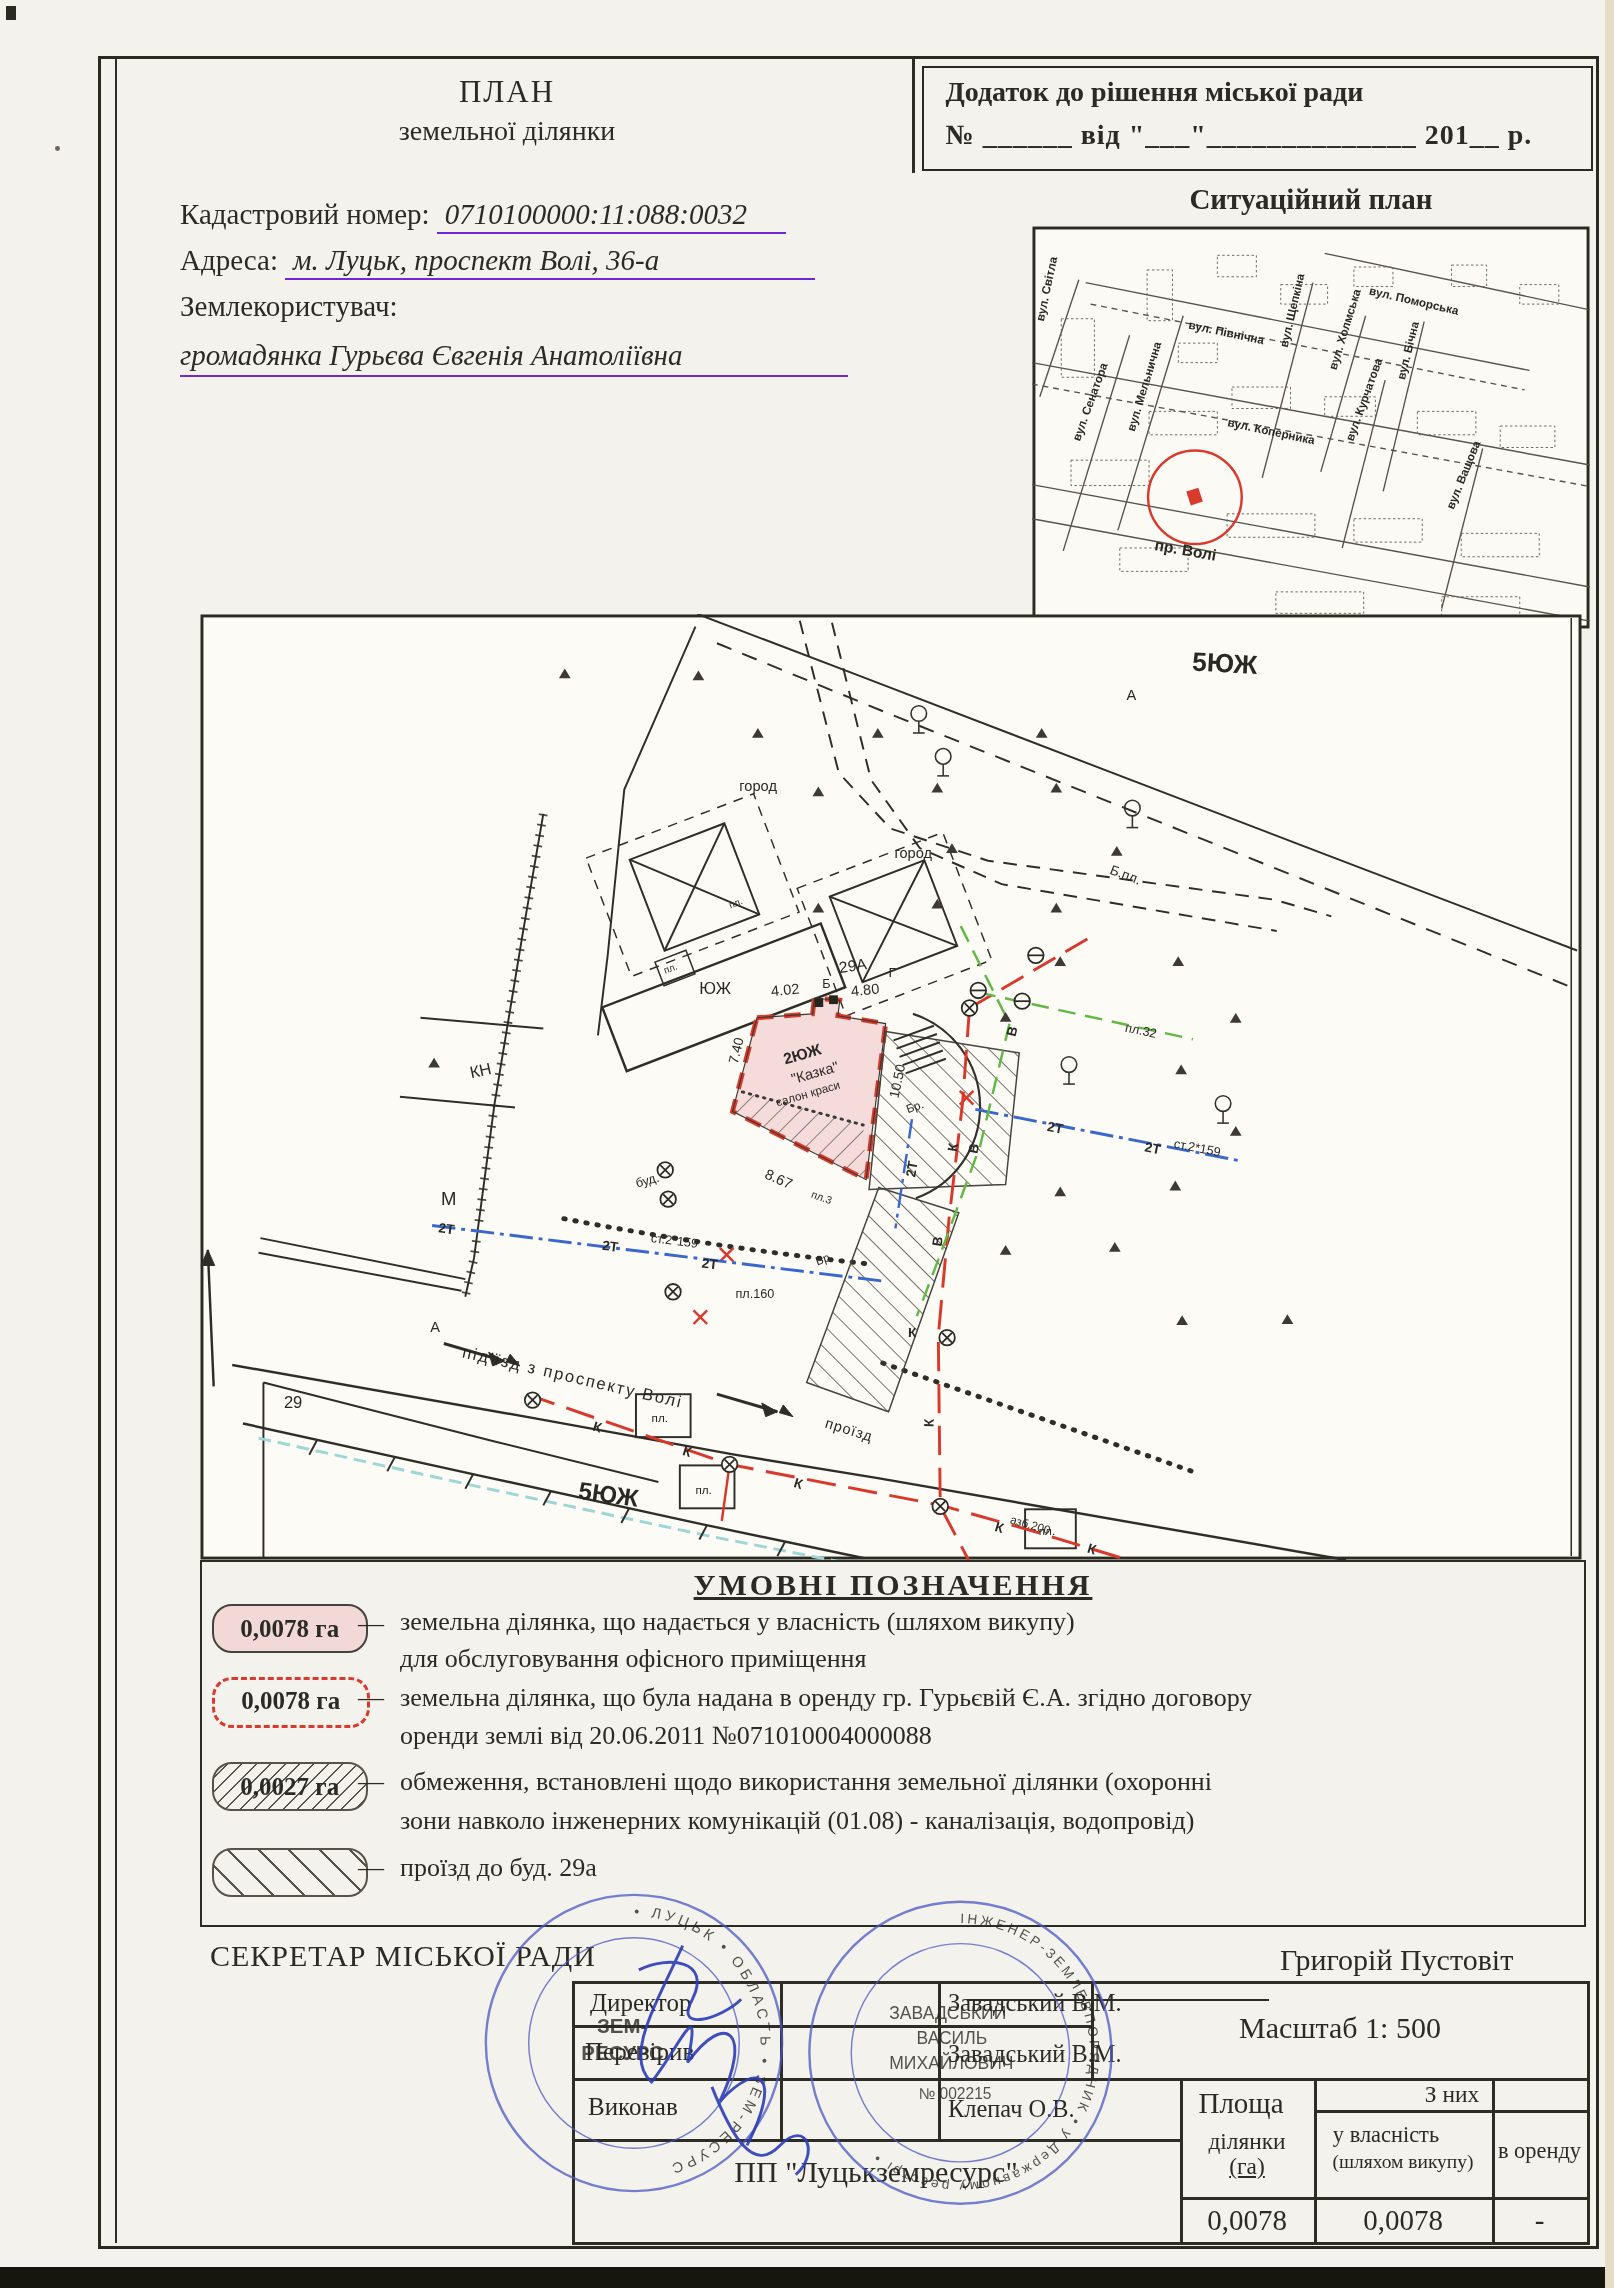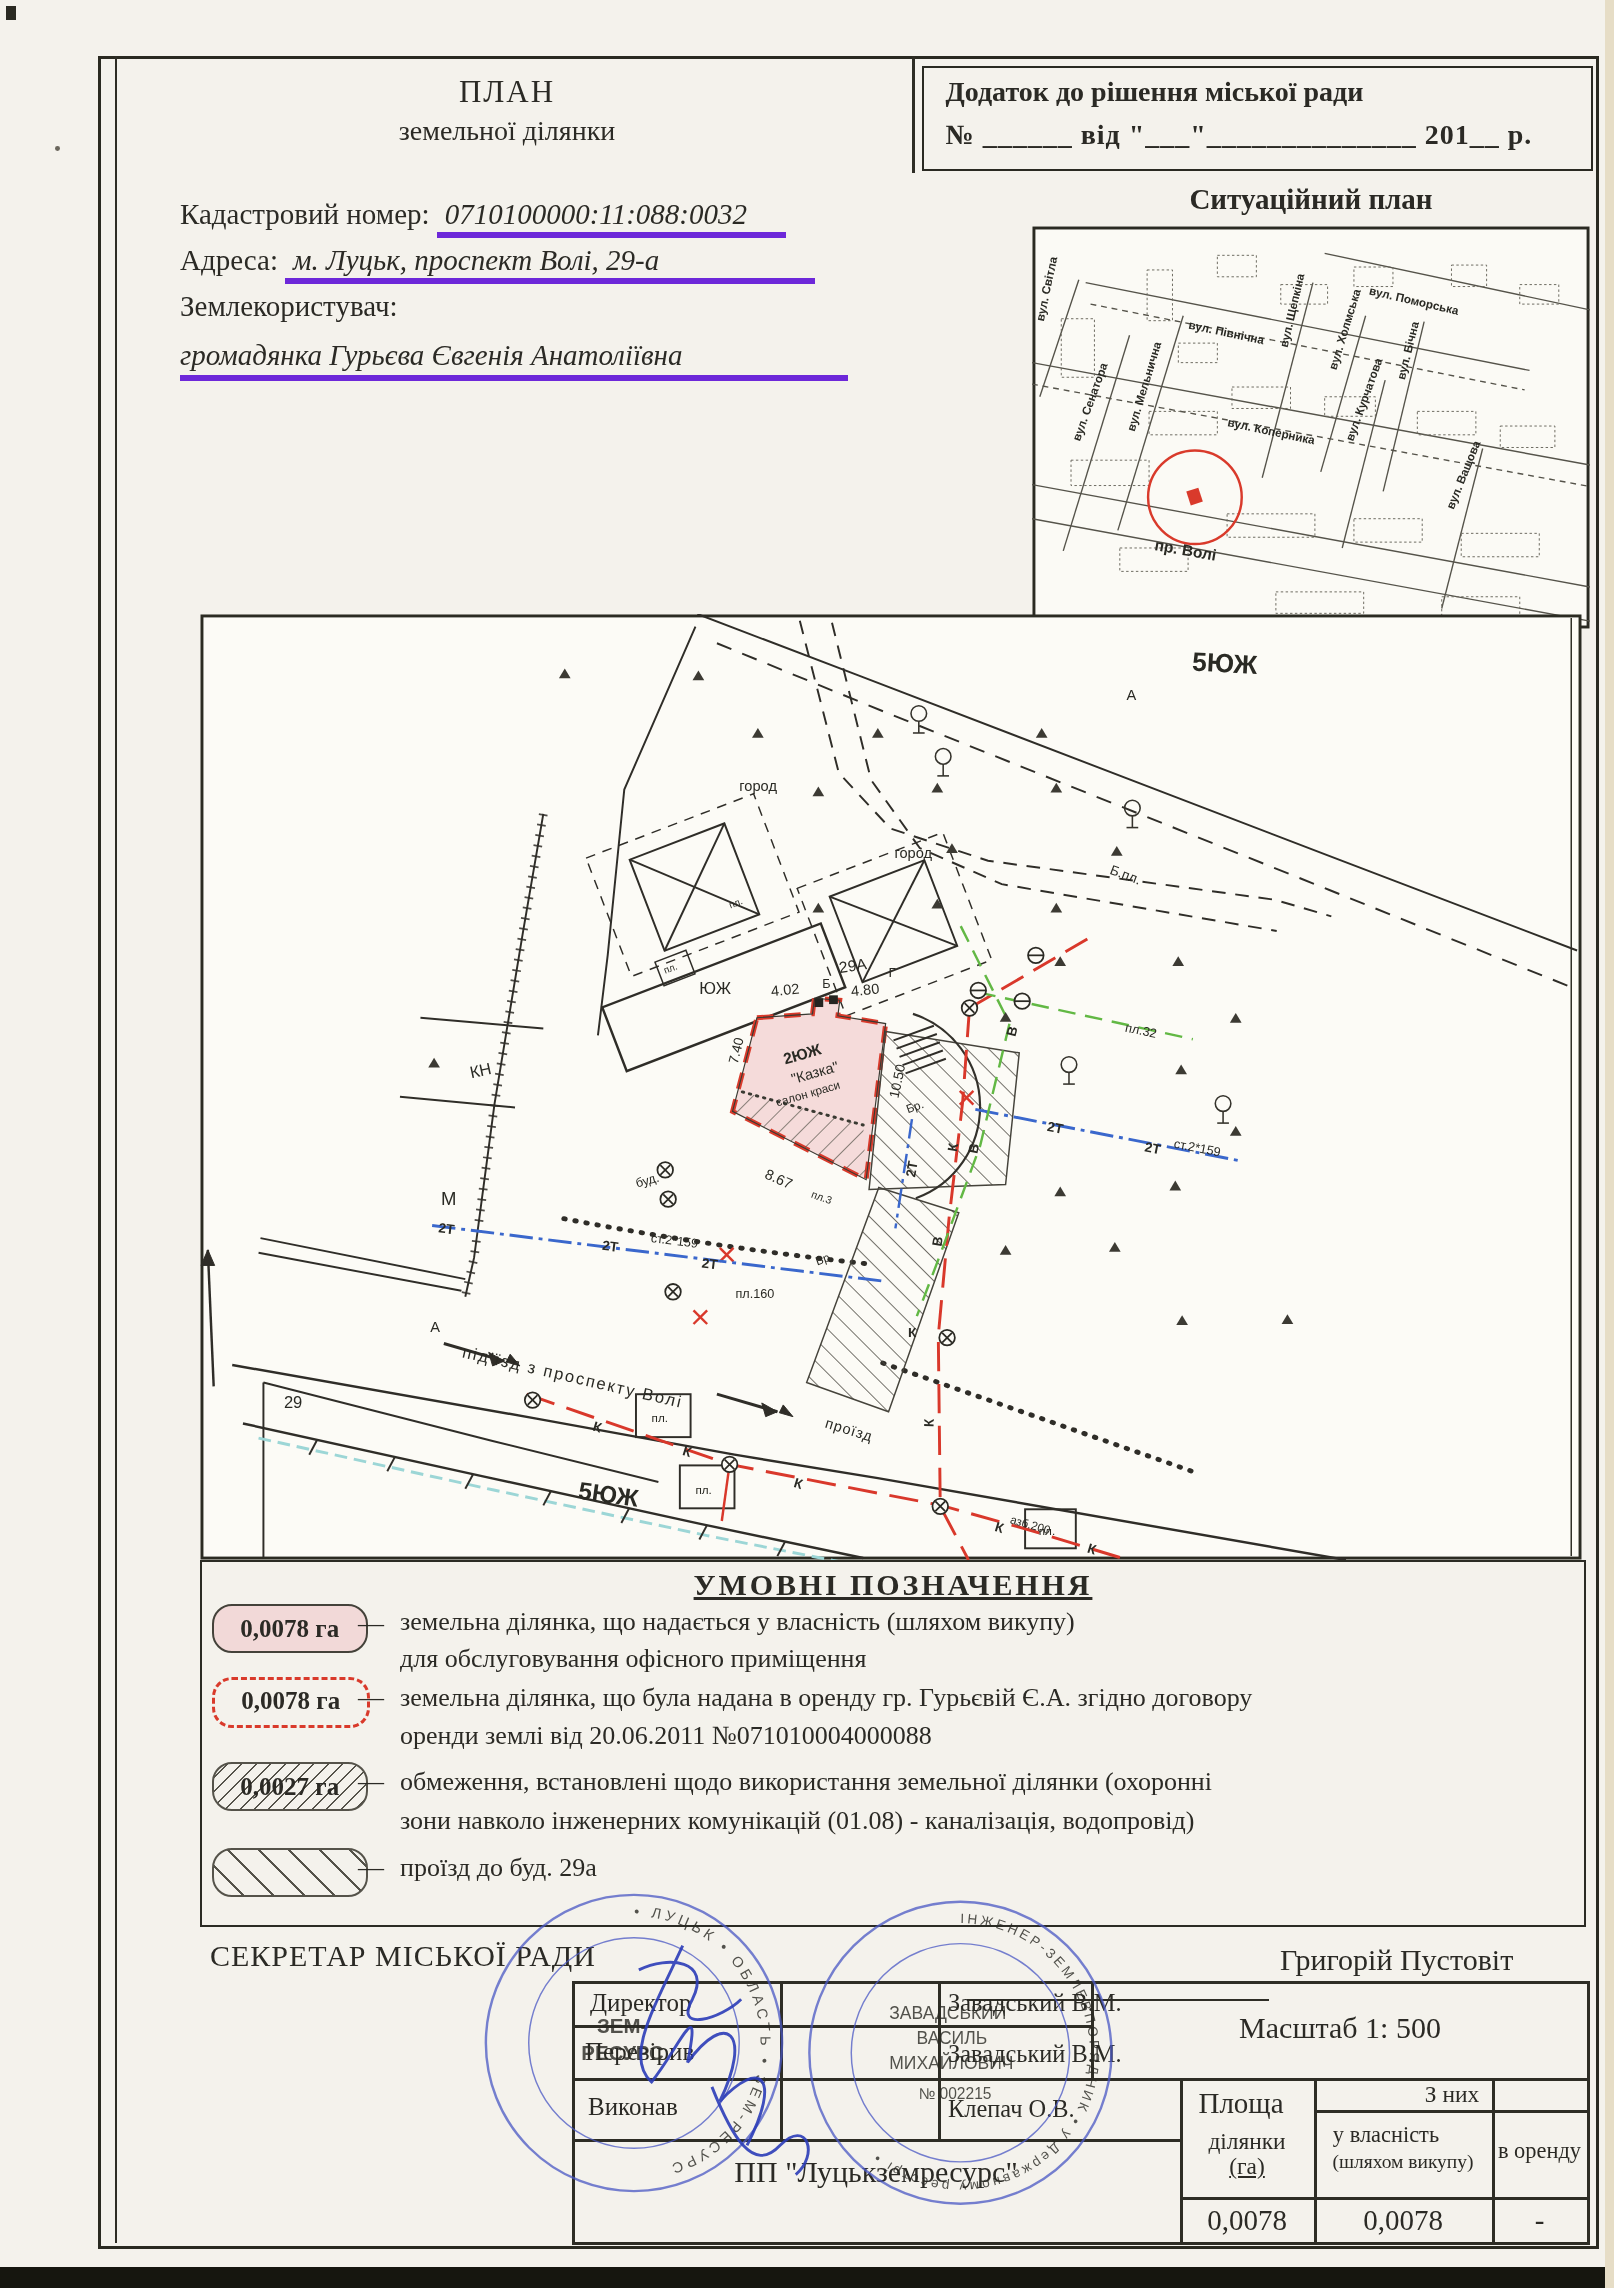--- a/index.html
+++ b/index.html
@@ -3,21 +3,21 @@
 <meta charset="utf-8">
 <style>
   html,body{margin:0;padding:0;background:#888;}
   #page{position:relative;width:1614px;height:2289px;background:#f4f2ec;overflow:hidden;
         font-family:"Liberation Serif",serif;color:#2b2a25;}
   .abs{position:absolute;}
   .san{font-family:"Liberation Sans",sans-serif;}
   .ital{font-style:italic;}
   .bold{font-weight:bold;}
   .ctr{text-align:center;}
-  .uline{border-bottom:6px solid #6d28d9;}
+  .uline{border-bottom:2px solid #6d28d9;}
   .frame{border:3.9px solid #2a2a21;}
   .swatch{position:absolute;left:9.8px;width:152px;height:45px;line-height:45px;text-align:center;
           font-size:25px;font-weight:bold;border-radius:20px;}
   .legrow{position:absolute;left:198px;font-size:26px;white-space:nowrap;}
   .dashm{position:absolute;left:156px;font-size:26px;}
   .tline{position:absolute;background:#2e2d25;}
   svg text{fill:#2a2a24;}
 </style>
 </head>
 <body>
@@ -40,21 +40,21 @@
     <div class="abs bold" style="left:21.5px;top:7.8px;font-size:28px;">Додаток до рішення  міської ради</div>
     <div class="abs bold" style="left:21.5px;top:51px;font-size:28px;letter-spacing:1px;">№ ______ від "___"______________ 201__ р.</div>
   </div>
 
   <div class="abs" style="left:180px;top:198px;font-size:29px;">
     <span>Кадастровий номер:</span>
     <span class="ital uline" style="padding:0 39px 2px 7.8px;">0710100000:11:088:0032</span>
   </div>
   <div class="abs" style="left:180px;top:244px;font-size:29px;">
     <span>Адреса:</span>
-    <span class="ital uline" style="padding:0 156px 2px 7.8px;">м. Луцьк, проспект Волі, 29-а</span>
+    <span class="ital uline" style="padding:0 156px 2px 7.8px;">м. Луцьк, проспект Волі, 36-а</span>
   </div>
   <div class="abs" style="left:180px;top:290px;font-size:29px;">Землекористувач:</div>
   <div class="abs ital uline" style="left:180px;top:339px;font-size:29px;padding:0 166px 2.9px 0;">громадянка Гурьєва Євгенія Анатоліївна</div>
 
   <div class="abs ctr bold" style="left:1032px;top:183px;width:558px;font-size:29px;">Ситуаційний план</div>
   <svg class="abs" style="left:1032px;top:226px;" width="558" height="403" viewBox="0 0 572 413">
     <rect x="2" y="2" width="568" height="409" fill="#fbfaf5" stroke="#2a2a22" stroke-width="3"></rect>
     <g stroke="#55534a" stroke-width="1.4" fill="none">
       <line x1="0" y1="265" x2="572" y2="370"></line>
         <line x1="0" y1="300" x2="572" y2="405"></line>

